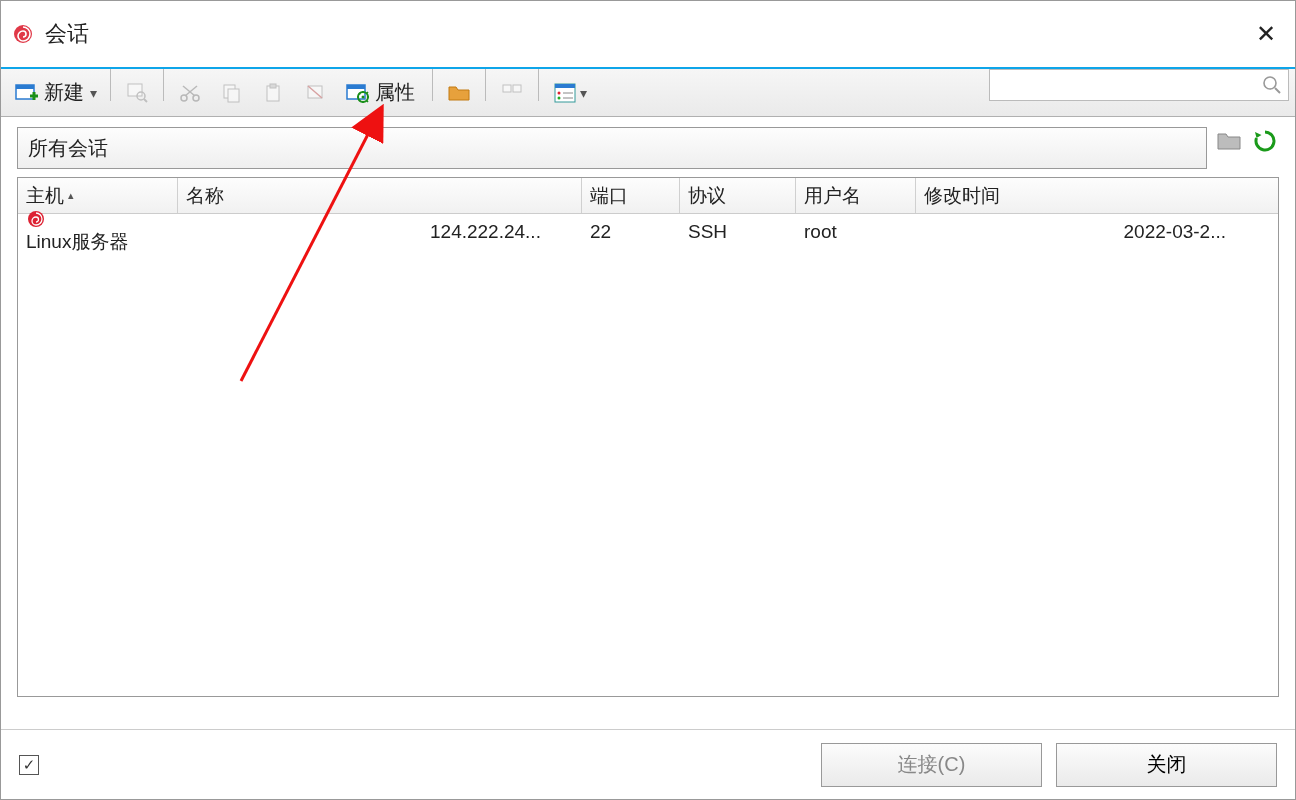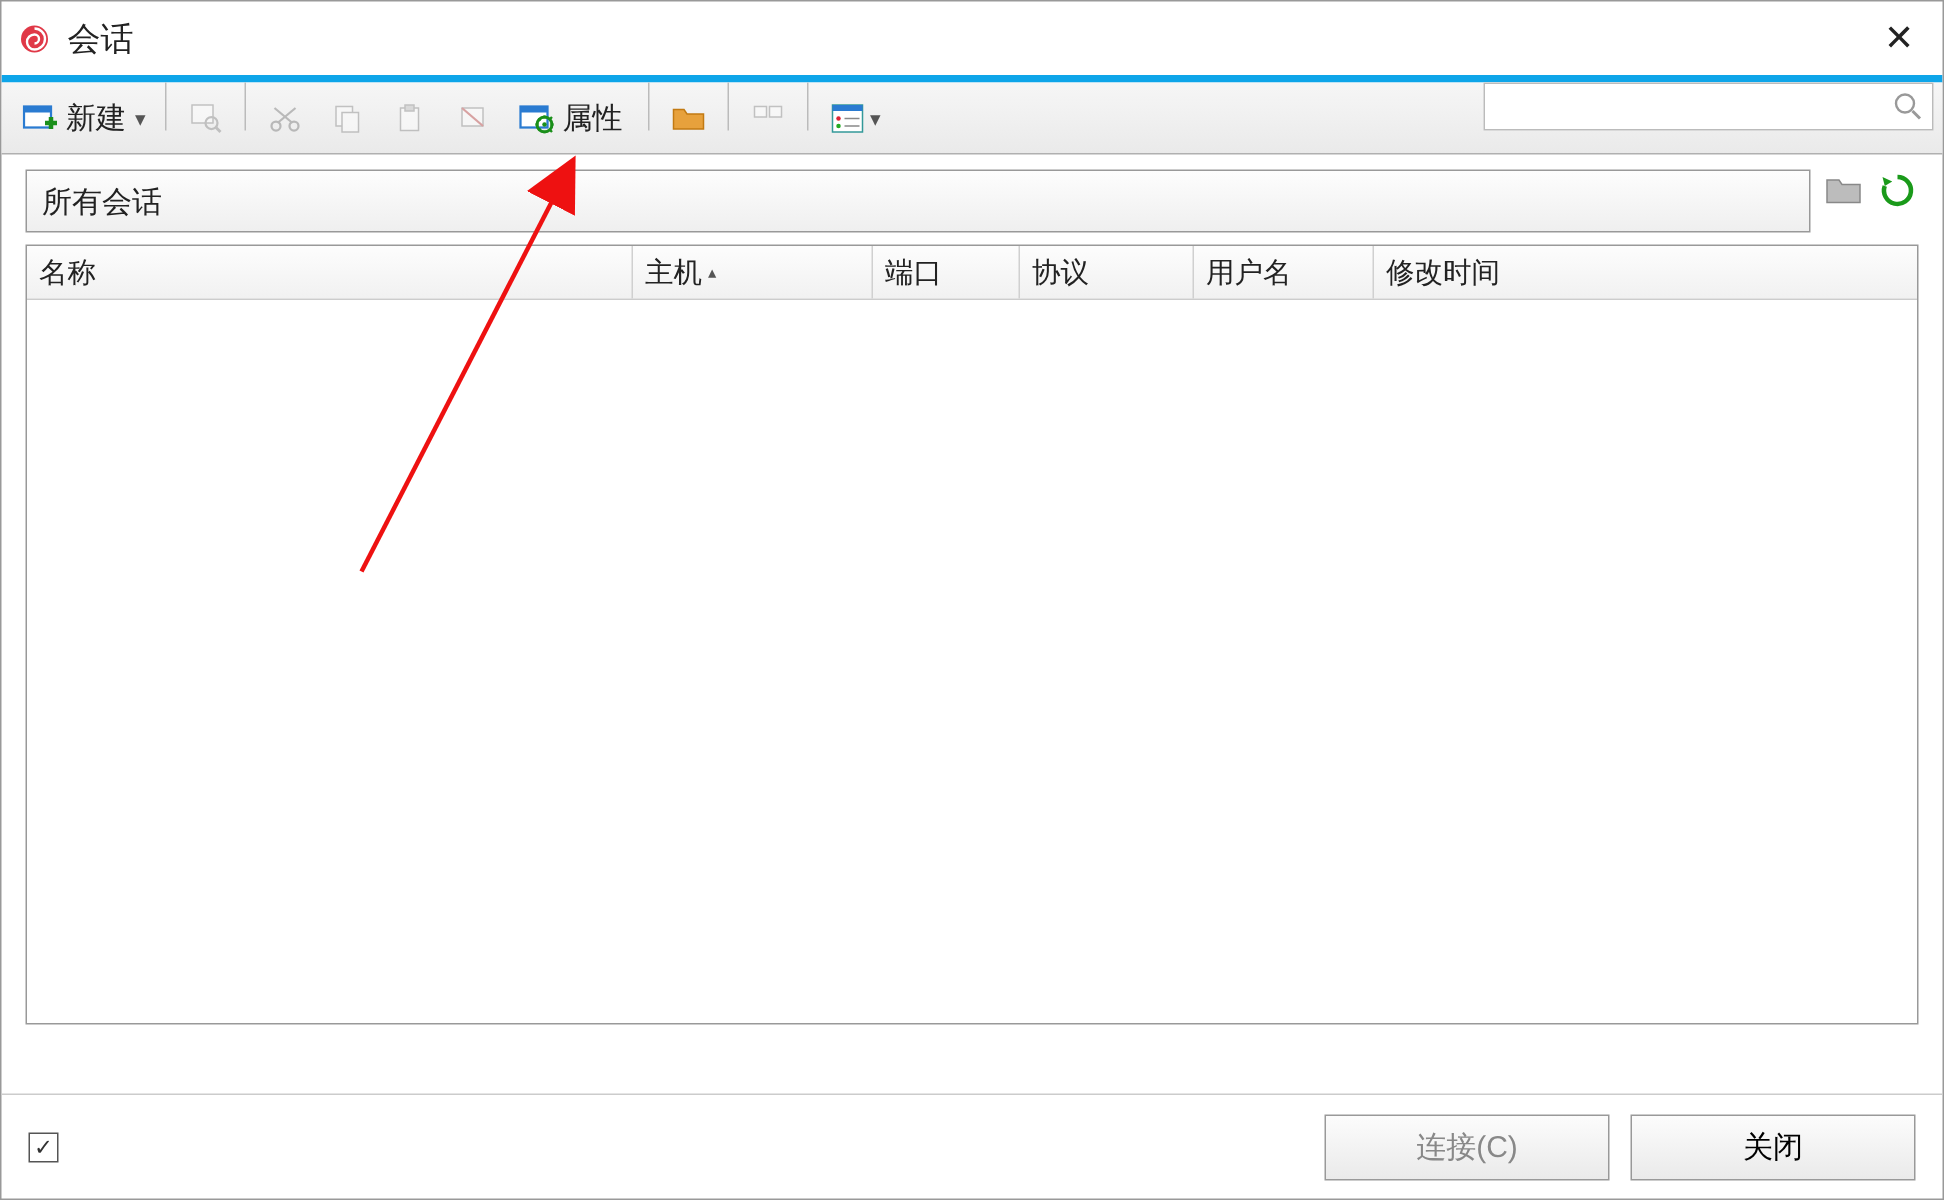--- a/index.html
+++ b/index.html
@@ -8,25 +8,25 @@
     font-family: "Microsoft YaHei", "微软雅黑", sans-serif;
     font-size: 18px;
     background: #fff;
     width: 1296px;
     height: 800px;
     overflow: hidden;
     position: relative;
     border: 1px solid #999;
   }
   .titlebar {
-    height: 54px;
+    height: 68px;
     display: flex;
     align-items: center;
     padding: 0 10px;
-    border-bottom: 5px solid #0ea5e9;
+    border-bottom: 2px solid #0ea5e9;
     font-family: Liberation Serif, serif;
   }
   .titlebar .appicon {
     width: 24px; height: 24px; margin-right: 10px;
   }
   .titlebar .title {
     flex: 1;
     font-size: 22px;
     color: #222;
   }
@@ -180,21 +180,21 @@
     gap:14px;
   }
   .chk {
     display:flex;align-items:center;gap:10px;font-size:20px;
   }
   .chkbox {
     width:20px;height:20px;border:1.5px solid #555;display:flex;align-items:center;justify-content:center;font-size:15px;color:#333;
   }
   .bottom .flex{flex:1;}
   .btn {
-    width:190px;height:44px;
+    width:221px;height:44px;
     border:1px solid #999;
     background:linear-gradient(#fcfcfc,#eaeaea);
     display:flex;align-items:center;justify-content:center;
     font-size:20px;
     cursor:pointer;
   }
   .btn.disabled{color:#888;}
   .arrow {
     position:absolute;
     z-index:5;
@@ -340,39 +340,53 @@
   <span class="bc-ico">
     <svg width="26" height="26" viewBox="0 0 26 26">
         <path d="M13 4a9 9 0 1 1-8.5 6" fill="none" stroke="#1a9a1a" stroke-width="3"></path>
         <path d="M3 4l1.5 6 5-3z" fill="#1a9a1a"></path>
       </svg>
   </span>
 </div>
 
 <div class="content">
   <div class="thead">
-    <div class="th c-name">
-        <span>名称</span>
-      </div>
     <div class="th c-host">
         <span>主机</span>
         <span class="sortind">▴</span>
       </div>
+    <div class="th c-name">
+        <span>名称</span>
+      </div>
     <div class="th c-port">
         <span>端口</span>
       </div>
     <div class="th c-proto">
         <span>协议</span>
       </div>
     <div class="th c-user">
         <span>用户名</span>
       </div>
     <div class="th c-time" style="border-right:none">
         <span>修改时间</span>
       </div>
+  </div>
+  <div class="row">
+    <div class="td c-name">
+      <svg class="rowicon" viewBox="0 0 20 20">
+          <circle cx="10" cy="10" r="8" fill="#d23"></circle>
+          <path d="M10 4a6 6 0 0 1 0 12 4 4 0 0 1 0-8 2.5 2.5 0 0 1 0 5" fill="none" stroke="#fff" stroke-width="1.3"></path>
+        </svg><span>Linux服务器</span>
+    </div>
+    <div class="td c-host">124.222.24...</div>
+    <div class="td c-port">22</div>
+    <div class="td c-proto">SSH</div>
+    <div class="td c-user">root</div>
+    <div class="td c-desc"></div>
+    <div class="td c-time">2022-03-2...</div>
   </div>
 </div>
 
 <svg class="arrow" width="1296" height="800" style="left:0;top:0">
   <defs>
       <marker id="ah" markerWidth="12" markerHeight="12" refX="10" refY="6" orient="auto">
         <path d="M0 0L12 6L0 12z" fill="#e11"></path>
       </marker>
     </defs>
   <line x1="240" y1="380" x2="380" y2="108" stroke="#e11" stroke-width="3" marker-end="url(#ah)"></line>

